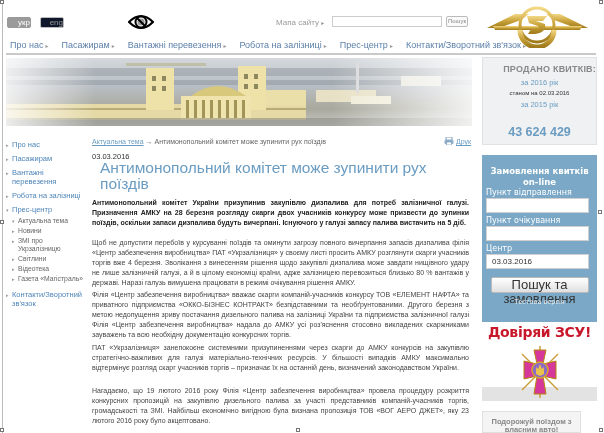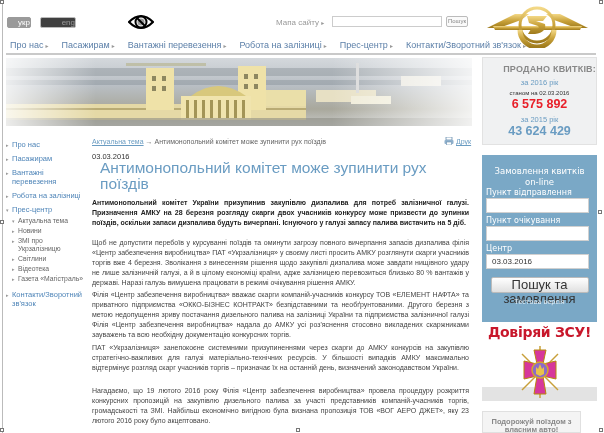--- a/index.html
+++ b/index.html
@@ -5,21 +5,21 @@
   * { box-sizing: border-box; margin: 0; padding: 0; }
   html, body { width: 604px; height: 433px; overflow: hidden; background: #ffffff; }
   body { font-family: "Liberation Sans", sans-serif; color: #333; position: relative; }
 
   .frame-left { position: absolute; left: 2px; top: 0; width: 1px; height: 433px; background: #bbb; }
   .corner { position: absolute; width: 4px; height: 4px; border: 1px solid #777; background: #fff; }
 
   
   .lang { position: absolute; top: 17px; height: 11px; font-size: 8px; line-height: 9px; text-align: right; border-radius: 2px; }
   .lang-ukr { left: 7px; width: 24px; background: #9a9a9a; color: #fff; border: 1px solid #9a9a9a; }
-  .lang-eng { left: 40px; width: 36px; background: #404040; color: #999; border: 1px solid #bbb; }
+  .lang-eng { left: 40px; width: 24px; background: #0f172a; color: #999; border: 1px solid #bbb; }
   .eye-icon { position: absolute; left: 128px; top: 12px; width: 26px; height: 20px; }
   .sitemap { position: absolute; left: 276px; top: 18px; font-size: 8px; color: #999; }
   .search-input { position: absolute; left: 332px; top: 16px; width: 110px; height: 11px; border: 1px solid #ccc; background: #fff; }
   .search-btn { position: absolute; left: 446px; top: 16px; width: 22px; height: 11px; border: 1px solid #bbb; border-radius: 2px; font-size: 6px; color: #888; line-height: 9px; text-align: center; background: #fafafa; }
   .logo { position: absolute; left: 485px; top: 4px; width: 105px; height: 44px; }
 
   .mainnav { position: absolute; left: 10px; top: 40px; display: flex; gap: 0; font-size: 9px; color: #5b7fa8; }
   .mainnav .item { margin-right: 13px; white-space: nowrap; }
   .mainnav .item .arr { font-size: 6px; color: #999; margin-left: 2px; }
   .nav-rule2 { position: absolute; left: 6px; top: 53px; width: 590px; height: 2px; background: #c9c9c9; }
@@ -29,42 +29,42 @@
     background: linear-gradient(180deg, #d4d8dc 0%, #b9bfc5 40%, #a9a89c 75%, #c7c9c8 100%); }
   .banner .fade-l { position: absolute; left: 0; top: 0; width: 90px; height: 100%; background: linear-gradient(90deg, rgba(255,255,255,0.8), rgba(255,255,255,0)); }
   .banner .fade-r { position: absolute; right: 0; top: 0; width: 140px; height: 100%; background: linear-gradient(270deg, rgba(255,255,255,0.85), rgba(255,255,255,0)); }
 
   
   .stats { position: absolute; left: 482px; top: 57px; width: 115px; height: 88px; background: #f0f1f2; border: 1px solid #e2e2e2; text-align: center; }
   .stats .title { margin-top: 6px; font-size: 9px; font-weight: bold; color: #888; letter-spacing: 0.2px; text-align: right; }
   .stats .yr { font-size: 7.5px; color: #6a9cc2; margin-top: 4px; }
   .stats .asof { font-size: 6px; color: #333; margin-top: 3px; }
   .stats .big-red { font-size: 12.5px; font-weight: bold; color: #e8202a; margin-top: 1px; }
-  .stats .big-blue { font-size: 12.5px; font-weight: bold; color: #6a9cc2; margin-top: 0px; }
+  .stats .big-blue { font-size: 12.5px; font-weight: bold; color: #6a9cc2; margin-top: 16px; }
 
   
   .side { position: absolute; left: 6px; top: 140px; width: 80px; font-size: 7.5px; color: #4f85b8; }
   .side .lv1 { position: relative; padding-left: 6px; line-height: 9px; margin-bottom: 5px; }
   .side .lv1 .b { position: absolute; left: 0; top: 1px; font-size: 5px; color: #999; }
   .side .lv2 { position: relative; padding-left: 12px; color: #666; font-size: 6.8px; line-height: 8px; margin-bottom: 2px; }
   .side .lv2 .b { position: absolute; left: 6px; top: 0; font-size: 5px; color: #999; }
 
   
   .crumb { position: absolute; left: 92px; top: 138px; font-size: 7px; color: #666; white-space: nowrap; }
   .crumb .link { color: #6a9cc2; text-decoration: underline; }
   .print { position: absolute; left: 444px; top: 137px; font-size: 7px; color: #6a9cc2; text-decoration: underline; white-space: nowrap; }
   .print .printer-icon { display: inline-block; width: 10px; height: 8px; vertical-align: -1px; margin-right: 2px; }
   .date { position: absolute; left: 92px; top: 152px; font-size: 7.5px; color: #333; }
   .headline { position: absolute; left: 100px; top: 160px; width: 360px; font-size: 15.5px; line-height: 16px; color: #6a9cc2; }
   .lead { position: absolute; left: 92px; top: 198px; width: 377px; font-size: 7px; line-height: 10px; color: #222; font-weight: bold; text-align: justify; }
   .para { position: absolute; left: 92px; width: 377px; font-size: 7px; line-height: 10px; color: #444; text-align: justify; }
 
   
   .booking { position: absolute; left: 482px; top: 155px; width: 115px; height: 167px; background: #7aa8c6; padding: 0 4px; color: #fff; }
-  .booking .btitle { text-align: center; font-size: 8.5px; font-weight: normal; line-height: 11px; margin-top: 11px; font-family: "DejaVu Sans", sans-serif; }
+  .booking .btitle { text-align: center; font-size: 8.5px; font-weight: bold; line-height: 11px; margin-top: 11px; font-family: "DejaVu Sans", sans-serif; }
   .booking .lbl { font-size: 8px; margin-top: 0; font-family: "DejaVu Sans", sans-serif; }
   .booking .fld { width: 103px; height: 15px; background: #fff; border: 1px solid #d0d0d0; margin-top: 1px; font-size: 8px; color: #333; line-height: 13px; padding-left: 5px; }
   .booking .btn { width: 98px; height: 16px; margin: 8px auto 0; background: linear-gradient(#fff, #e0e0e0); border: 1px solid #bbb; border-radius: 2px; font-size: 13px; color: #333; text-align: center; line-height: 14px; }
   .booking .test { text-align: center; font-size: 6.5px; color: #e9f2f8; margin-top: 5px; font-family: "DejaVu Sans", sans-serif; }
 
   
   .ad-zsu { position: absolute; left: 482px; top: 322px; width: 115px; height: 79px; background: linear-gradient(180deg, #fff 0%, #fff 82%, #e3e3e3 82%, #e3e3e3 100%); }
   .ad-zsu .t { position: absolute; left: 0; top: 2px; width: 115px; text-align: center; font-size: 14px; font-weight: bold; color: #c8172b; font-family: "DejaVu Sans", sans-serif; letter-spacing: -0.3px; }
   .ad-zsu .cross-icon { position: absolute; left: 36px; top: 22px; width: 44px; height: 56px; }
 
@@ -161,21 +161,20 @@
     <rect x="0" y="60" width="466" height="8" fill="#8e8d85" opacity="0.6"></rect>
   </svg>
   <div class="fade-l"></div>
   <div class="fade-r"></div>
 </div>
 
 <div class="stats">
   <div class="title">ПРОДАНО КВИТКІВ:</div>
   <div class="yr">за 2016 рік</div>
   <div class="asof">станом на 02.03.2016</div>
-  <div class="big-red">6 575 892</div>
   <div class="yr">за 2015 рік</div>
   <div class="big-blue">43 624 429</div>
 </div>
 
 <div class="side">
   <div class="lv1"><span class="b">▸</span><span>Про нас</span></div>
   <div class="lv1"><span class="b">▸</span><span>Пасажирам</span></div>
   <div class="lv1"><span class="b">▸</span><span>Вантажні перевезення</span></div>
   <div class="lv1"><span class="b">▸</span><span>Робота на залізниці</span></div>
   <div class="lv1" style="margin-bottom:3px"><span class="b">▾</span><span>Прес-центр</span></div>

